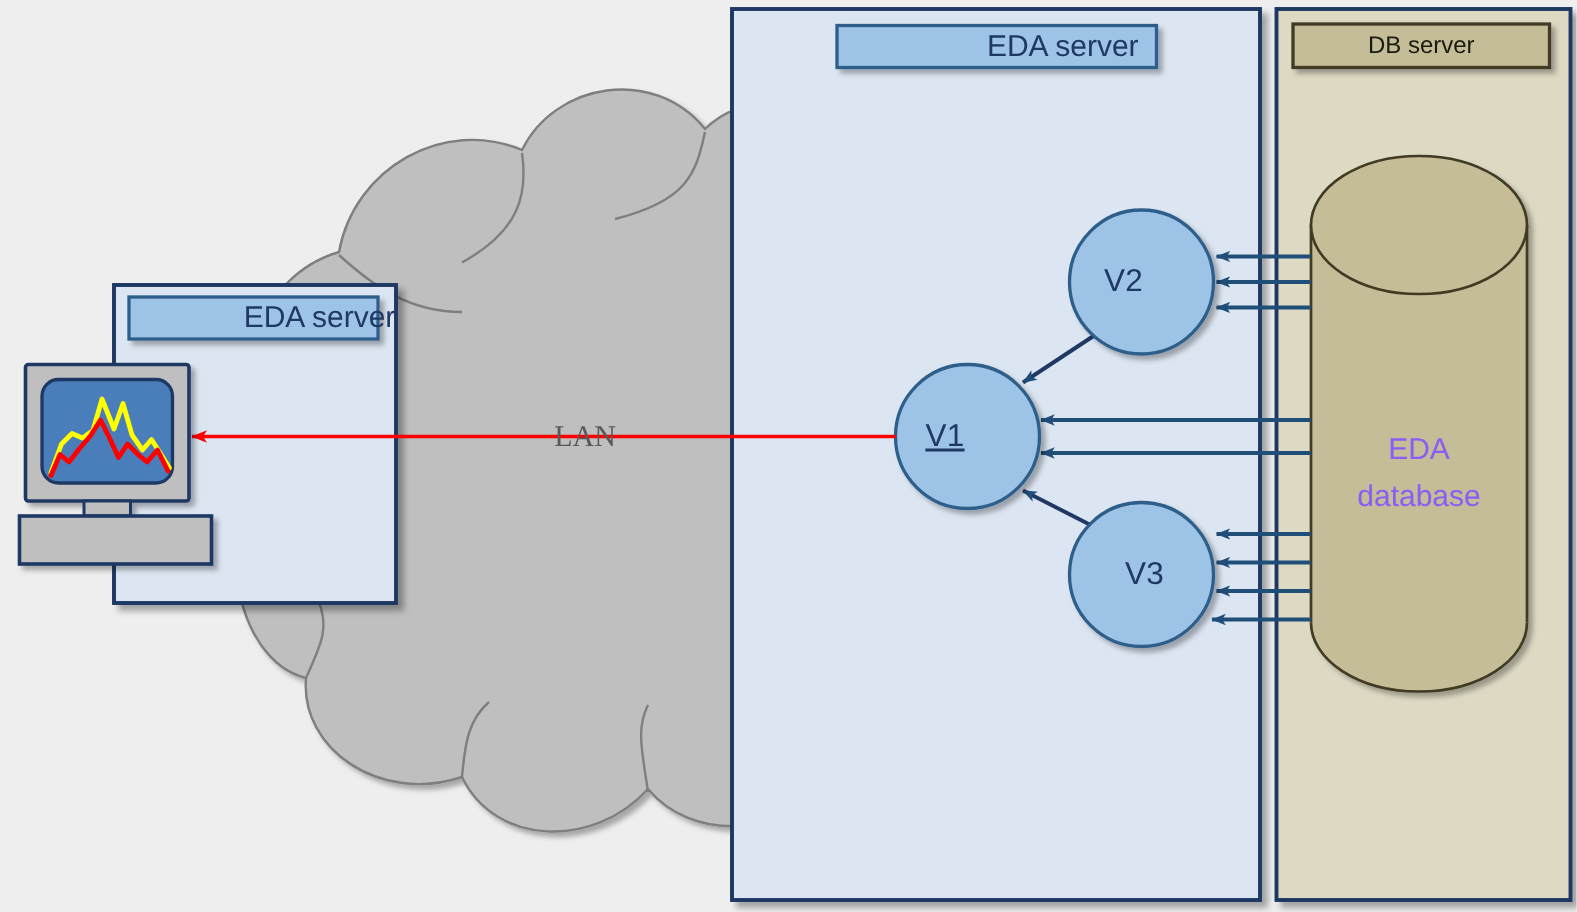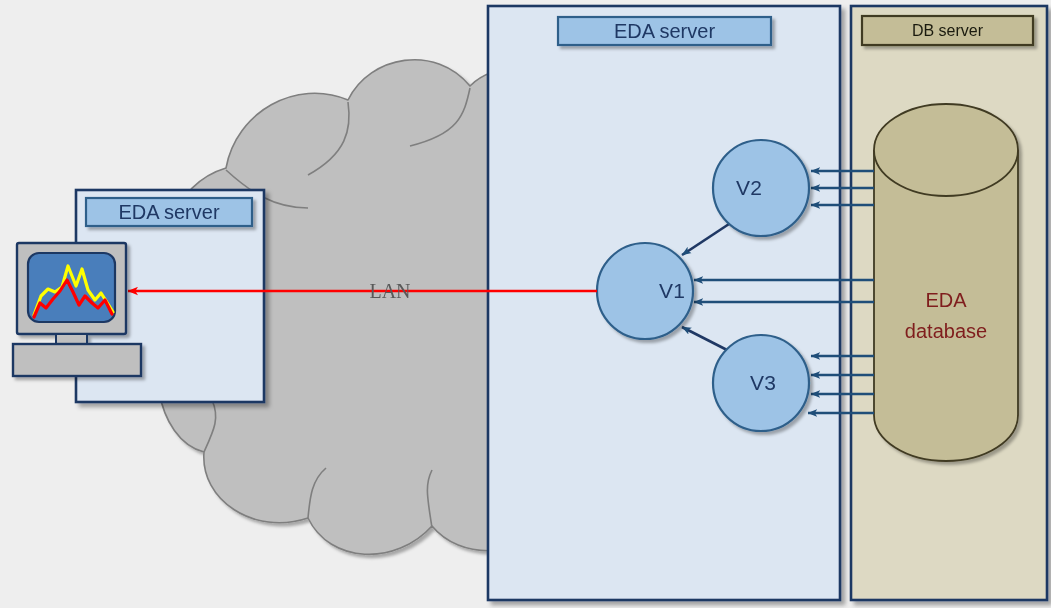--- a/index.html
+++ b/index.html
@@ -14,27 +14,27 @@
   #stage svg{position:absolute;left:0;top:0;}
   .lbl{
     position:absolute;
     display:flex;align-items:center;justify-content:center;
     pointer-events:none;
   }
   .node-txt{
     font-size:21px;color:#1f3864;letter-spacing:.2px;
   }
   .box-title{
-    font-size:20px;color:#1f3864;
+    font-size:20px;color:#1f3864;margin-left:44px;
   }
   .box-title-dark{
     font-size:16px;color:#1a1a0e;
   }
   .db-txt{
-    font-size:20px;color:#7f1d1d;line-height:1.55;text-align:center;
+    font-size:20px;color:#8b5cf6;line-height:1.55;text-align:center;
   }
   .lan-txt{
     font-size:20px;color:#595959;font-family:Liberation Serif, serif;
   }
 </style>
 </head>
 <body>
 
 <div id="stage">
 
@@ -147,21 +147,21 @@
       <rect x="86" y="198" width="166" height="28" fill="#9dc3e6" stroke="#2e5f8a" stroke-width="2.2"></rect>
     </g>
   </svg>
 
   <div class="lbl box-title" style="left:558px;top:17px;width:213px;height:28px;">EDA server</div>
 
   <div class="lbl box-title-dark" style="left:862px;top:16px;width:171px;height:29px;">DB server</div>
 
   <div class="lbl box-title" style="left:86px;top:198px;width:166px;height:28px;">EDA server</div>
 
-  <div class="lbl node-txt" style="left:624px;top:267px;width:96px;height:48px;">V1</div>
+  <div class="lbl node-txt" style="left:582px;top:267px;width:96px;height:48px;text-decoration:underline;">V1</div>
 
   <div class="lbl node-txt" style="left:713px;top:164px;width:72px;height:48px;">V2</div>
 
   <div class="lbl node-txt" style="left:713px;top:359px;width:100px;height:48px;">V3</div>
 
   <div class="lbl lan-txt" style="left:335px;top:278px;width:110px;height:26px;">LAN</div>
 
   <div style="position:absolute;left:874px;top:285px;width:144px;">
     <div class="db-txt">EDA</div>
     <div class="db-txt">database</div>

